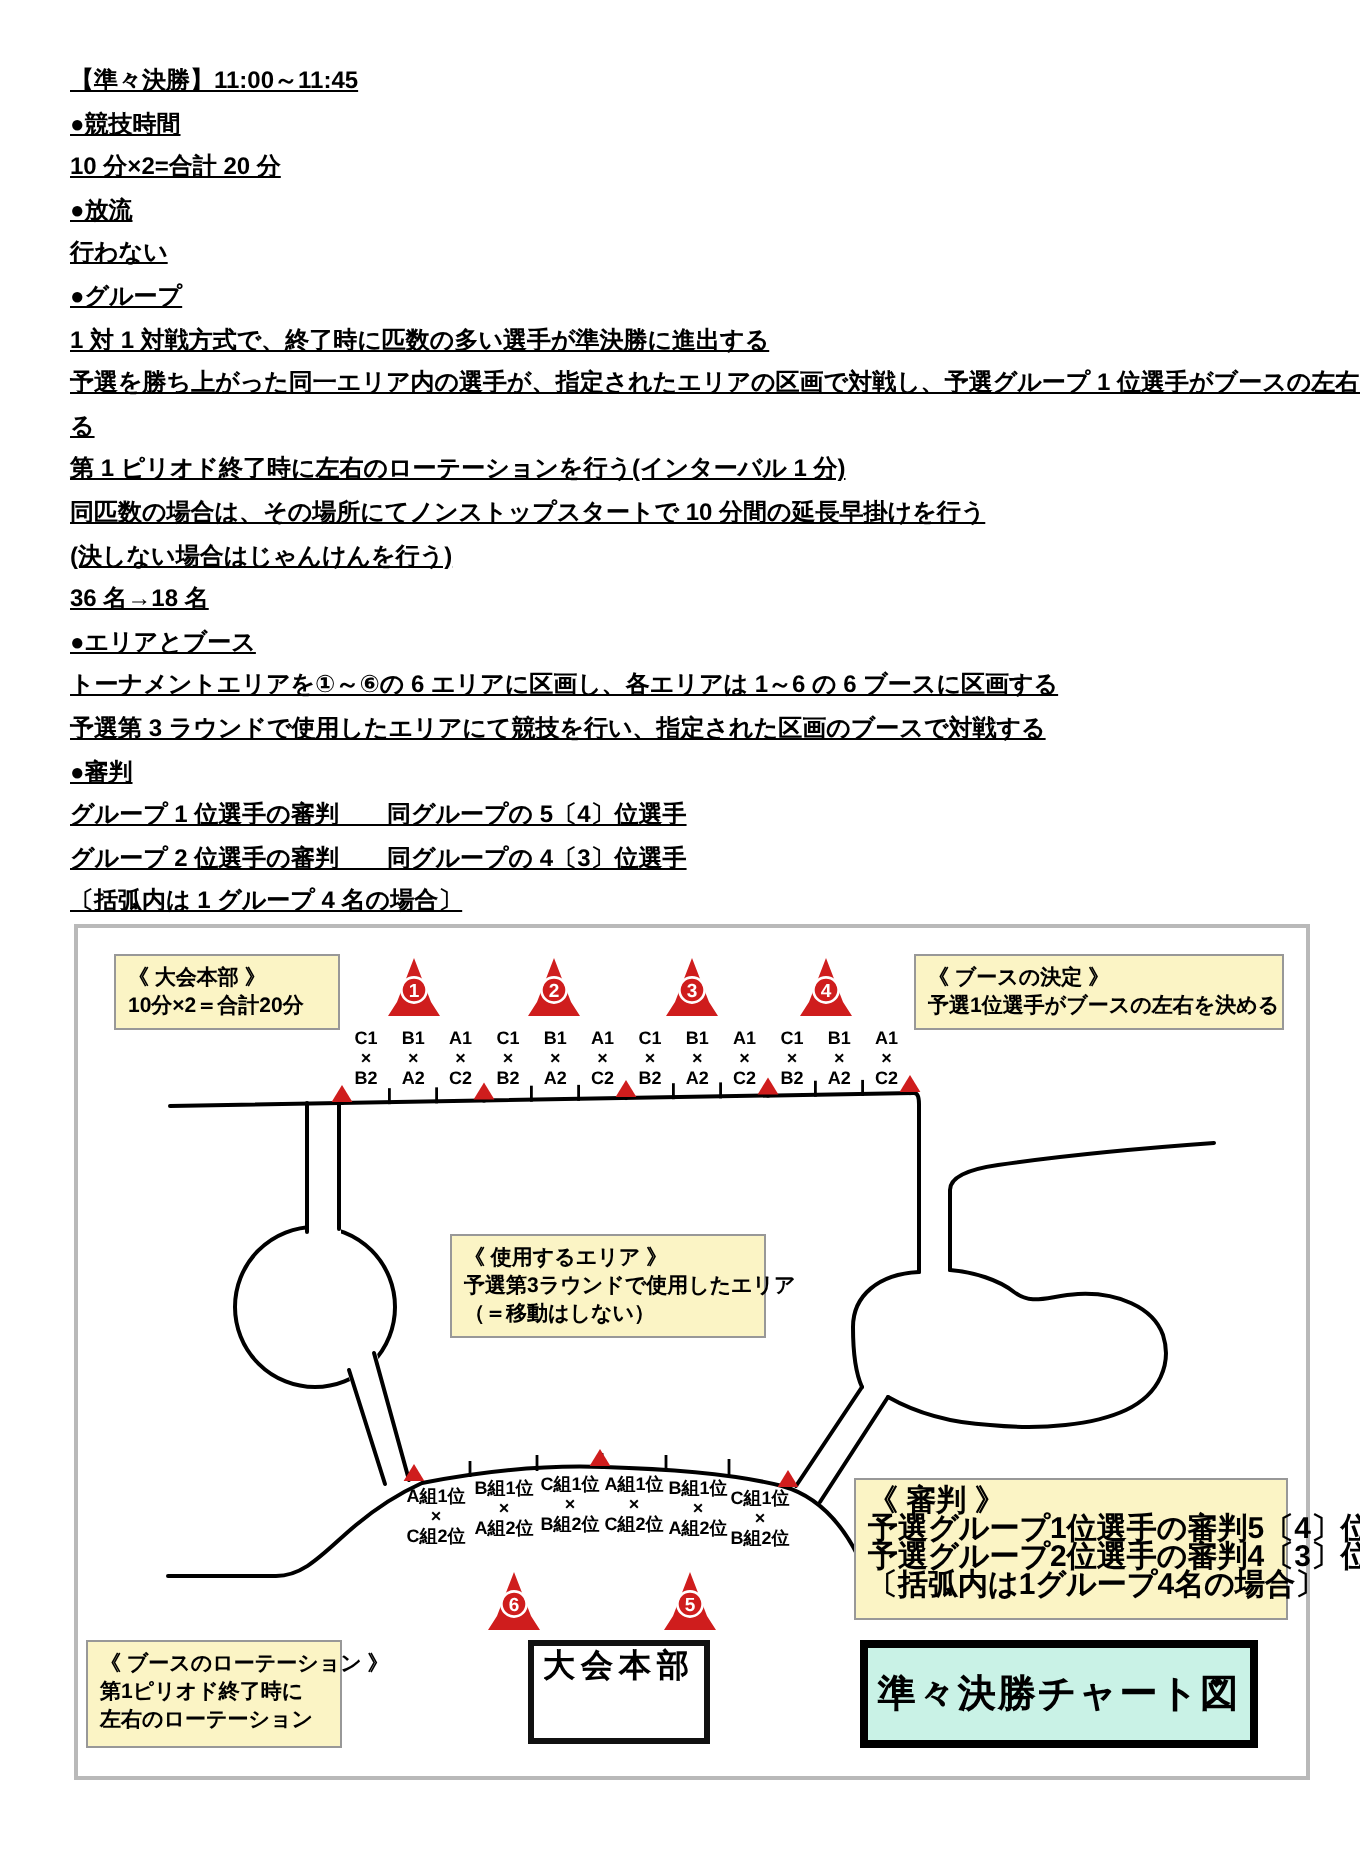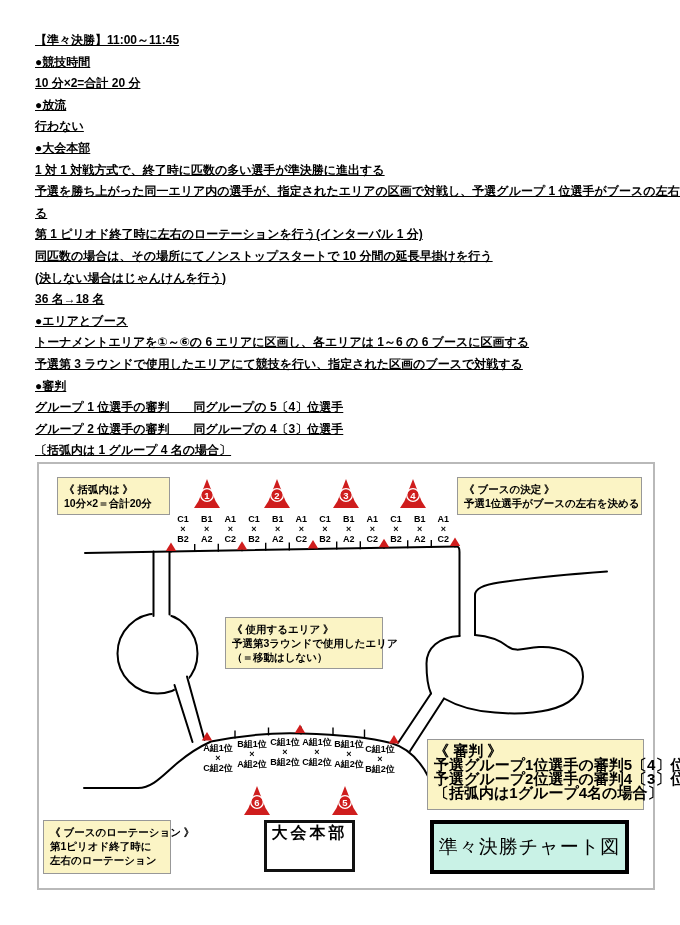--- a/index.html
+++ b/index.html
@@ -33,33 +33,33 @@
   .hq-box{
     position:absolute;left:225px;top:356px;width:91px;height:52px;
     border:3px solid #111;background:#fff;box-sizing:border-box;
     display:flex;justify-content:center;
     font-size:16px;font-weight:bold;letter-spacing:3px;
   }
   .chart-box{
     position:absolute;left:391px;top:356px;width:199px;height:54px;
     border:4px solid #000;background:#c9f2e6;box-sizing:border-box;
     display:flex;align-items:center;justify-content:center;
-    font-size:19px;font-weight:normal;letter-spacing:1px;white-space:nowrap;
+    font-size:19px;font-weight:bold;letter-spacing:1px;white-space:nowrap;
   }
 </style>
 </head>
 <body>
 
 <div class="doc">
     <div class="doc-line">【準々決勝】11:00～11:45</div>
     <div class="doc-line">●競技時間</div>
     <div class="doc-line">10 分×2=合計 20 分</div>
     <div class="doc-line">●放流</div>
     <div class="doc-line">行わない</div>
-    <div class="doc-line">●大会本部</div>
+    <div class="doc-line">●グループ</div>
     <div class="doc-line">1 対 1 対戦方式で、終了時に匹数の多い選手が準決勝に進出する</div>
     <div class="doc-line">予選を勝ち上がった同一エリア内の選手が、指定されたエリアの区画で対戦し、予選グループ 1 位選手がブースの左右を決め</div>
     <div class="doc-line">る</div>
     <div class="doc-line">第 1 ピリオド終了時に左右のローテーションを行う(インターバル 1 分)</div>
     <div class="doc-line">同匹数の場合は、その場所にてノンストップスタートで 10 分間の延長早掛けを行う</div>
     <div class="doc-line">(決しない場合はじゃんけんを行う)</div>
     <div class="doc-line">36 名→18 名</div>
     <div class="doc-line">●エリアとブース</div>
     <div class="doc-line">トーナメントエリアを①～⑥の 6 エリアに区画し、各エリアは 1～6 の 6 ブースに区画する</div>
     <div class="doc-line">予選第 3 ラウンドで使用したエリアにて競技を行い、指定された区画のブースで対戦する</div>
@@ -143,21 +143,21 @@
       <text x="374" y="34.5" fill="#fff" font-size="9.5" font-weight="bold" text-anchor="middle">4</text>
       <polygon points="218,322 226.5,344 231,351 205,351 209.5,344" fill="#cf1d1d"></polygon>
       <circle cx="218" cy="338" r="6.3" fill="none" stroke="#fff" stroke-width="1.3"></circle>
       <text x="218" y="341.5" fill="#fff" font-size="9.5" font-weight="bold" text-anchor="middle">6</text>
       <polygon points="306,322 314.5,344 319,351 293,351 297.5,344" fill="#cf1d1d"></polygon>
       <circle cx="306" cy="338" r="6.3" fill="none" stroke="#fff" stroke-width="1.3"></circle>
       <text x="306" y="341.5" fill="#fff" font-size="9.5" font-weight="bold" text-anchor="middle">5</text>
     </svg>
 
   <div class="note" style="left:18px;top:13px;width:113px;height:38px">
-    <div>《 括弧内は 》</div>
+    <div>《 大会本部 》</div>
     <div>10分×2＝合計20分</div>
   </div>
 
   <div class="note" style="left:418px;top:13px;width:185px;height:38px">
     <div>《 ブースの決定 》</div>
     <div>予選1位選手がブースの左右を決める</div>
   </div>
 
   <div class="note" style="left:186px;top:153px;width:158px;height:52px">
     <div>《 使用するエリア 》</div>

